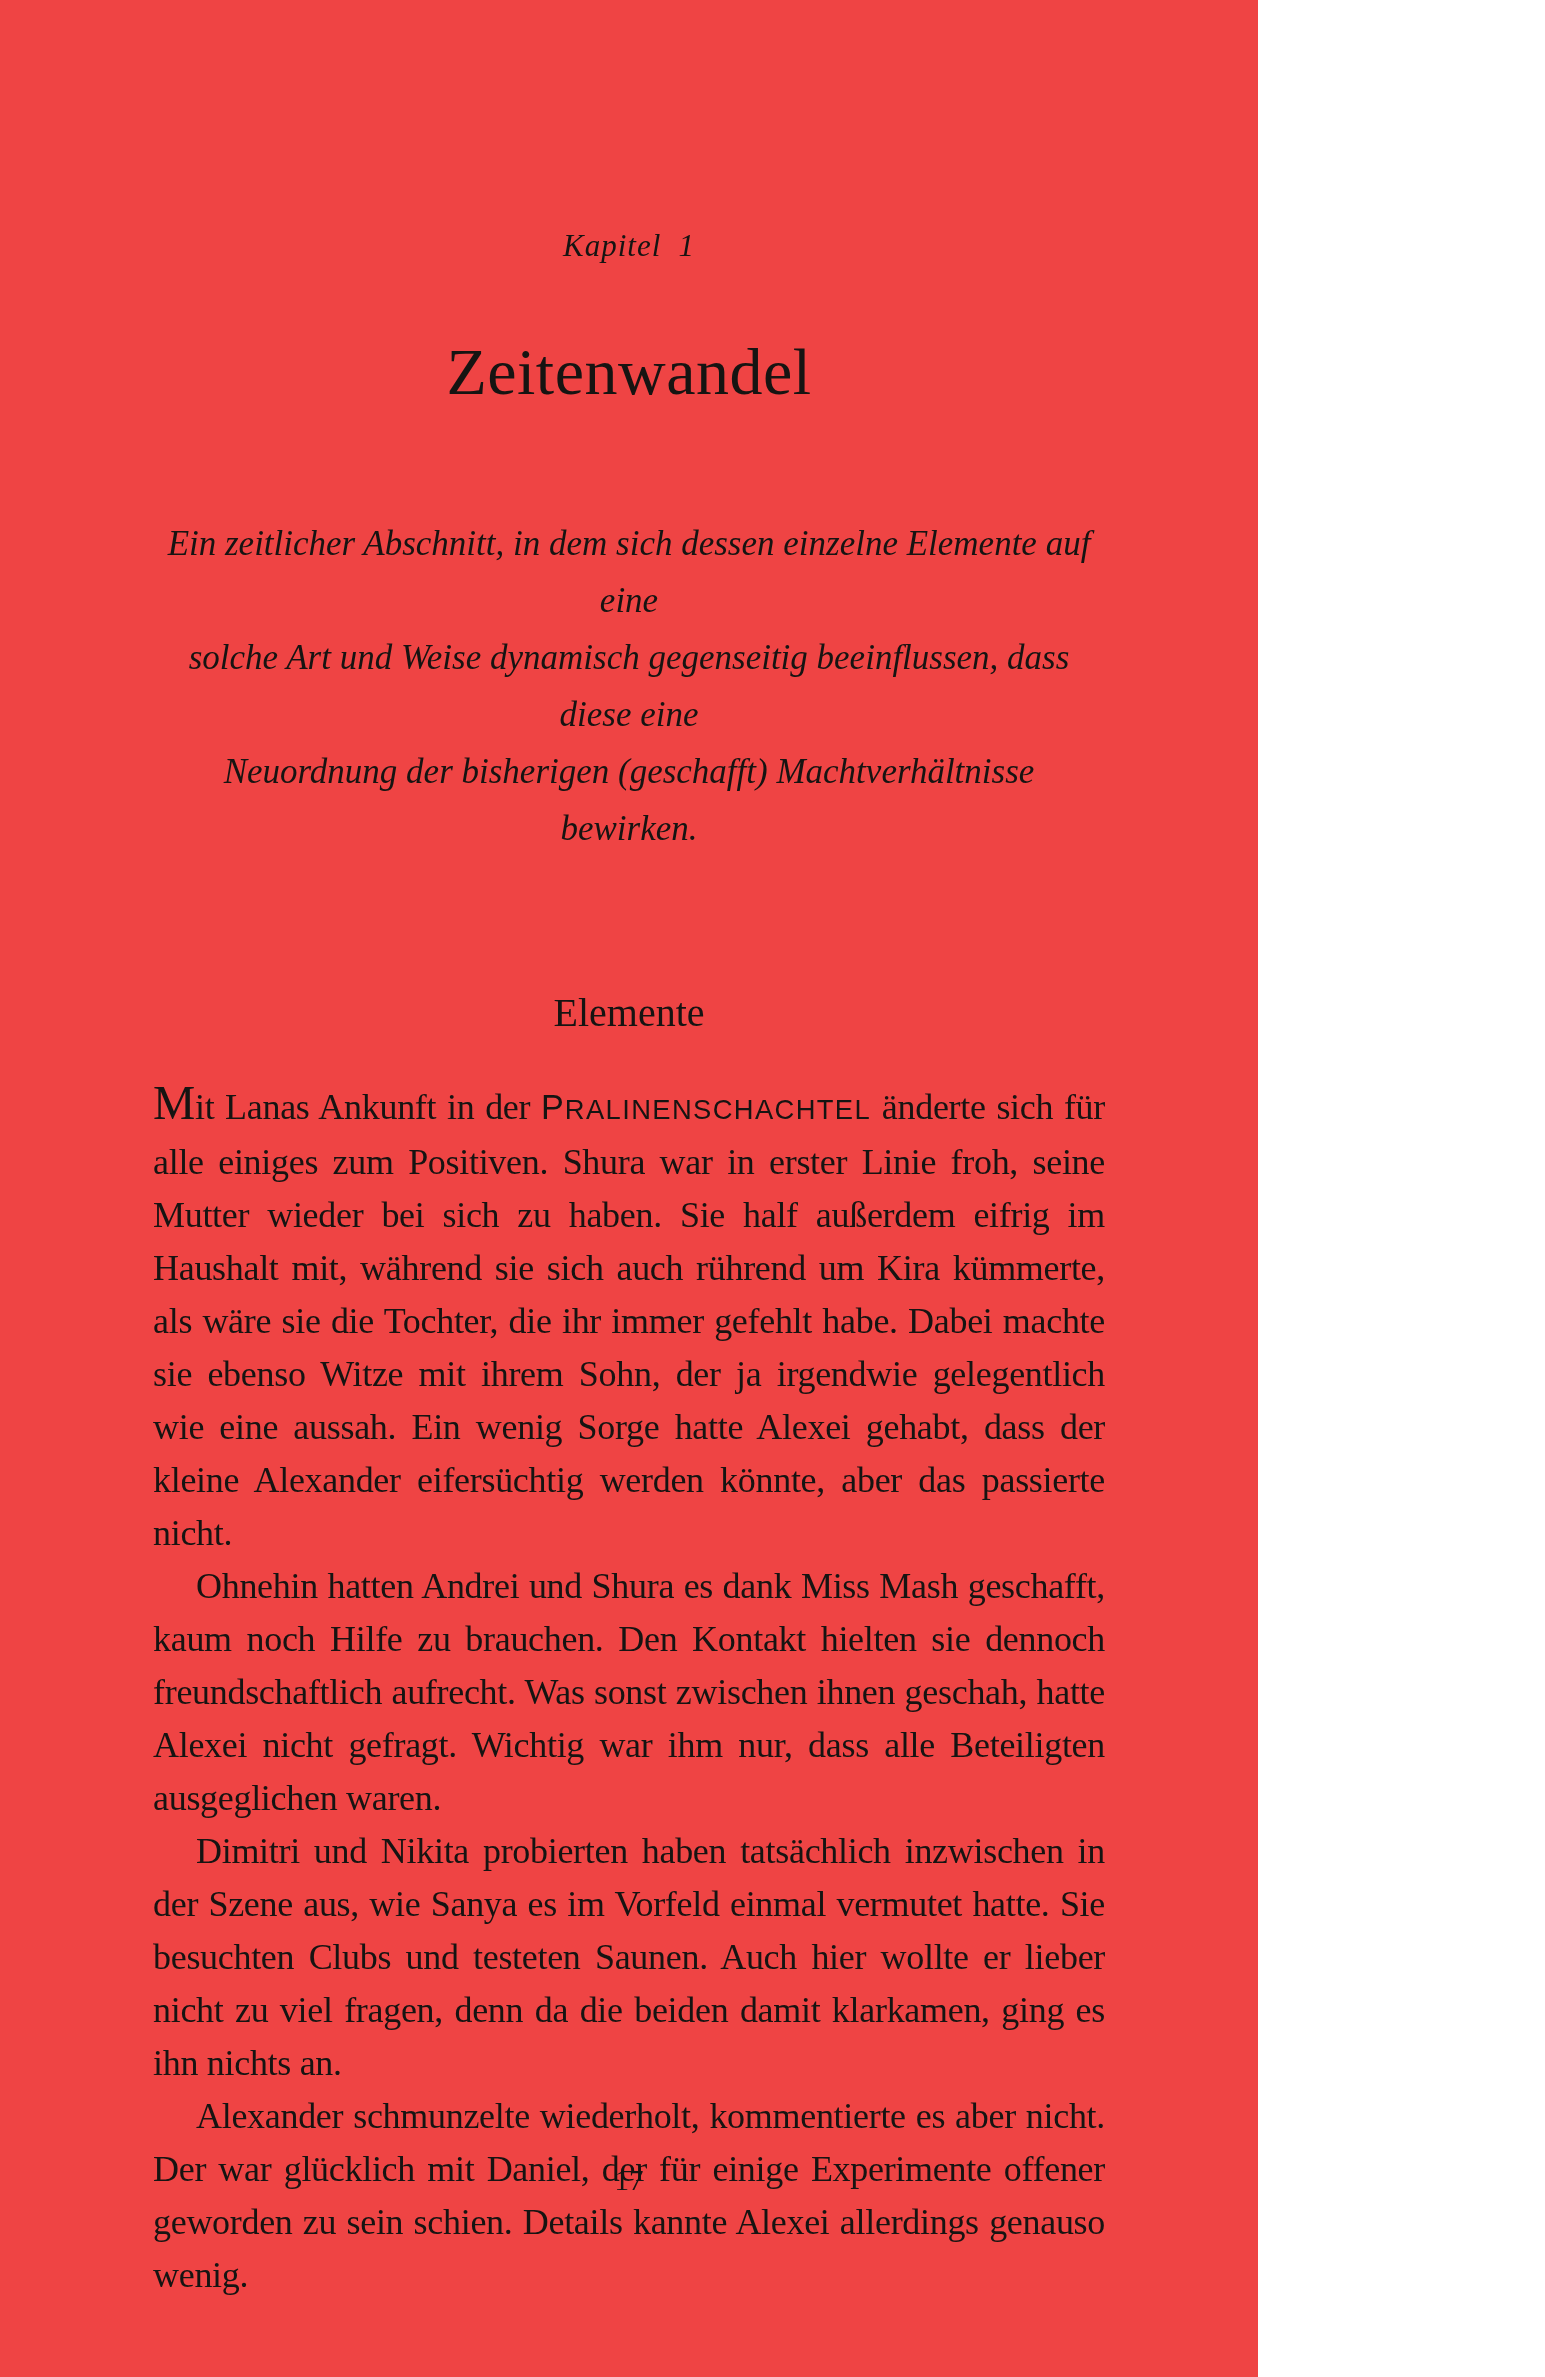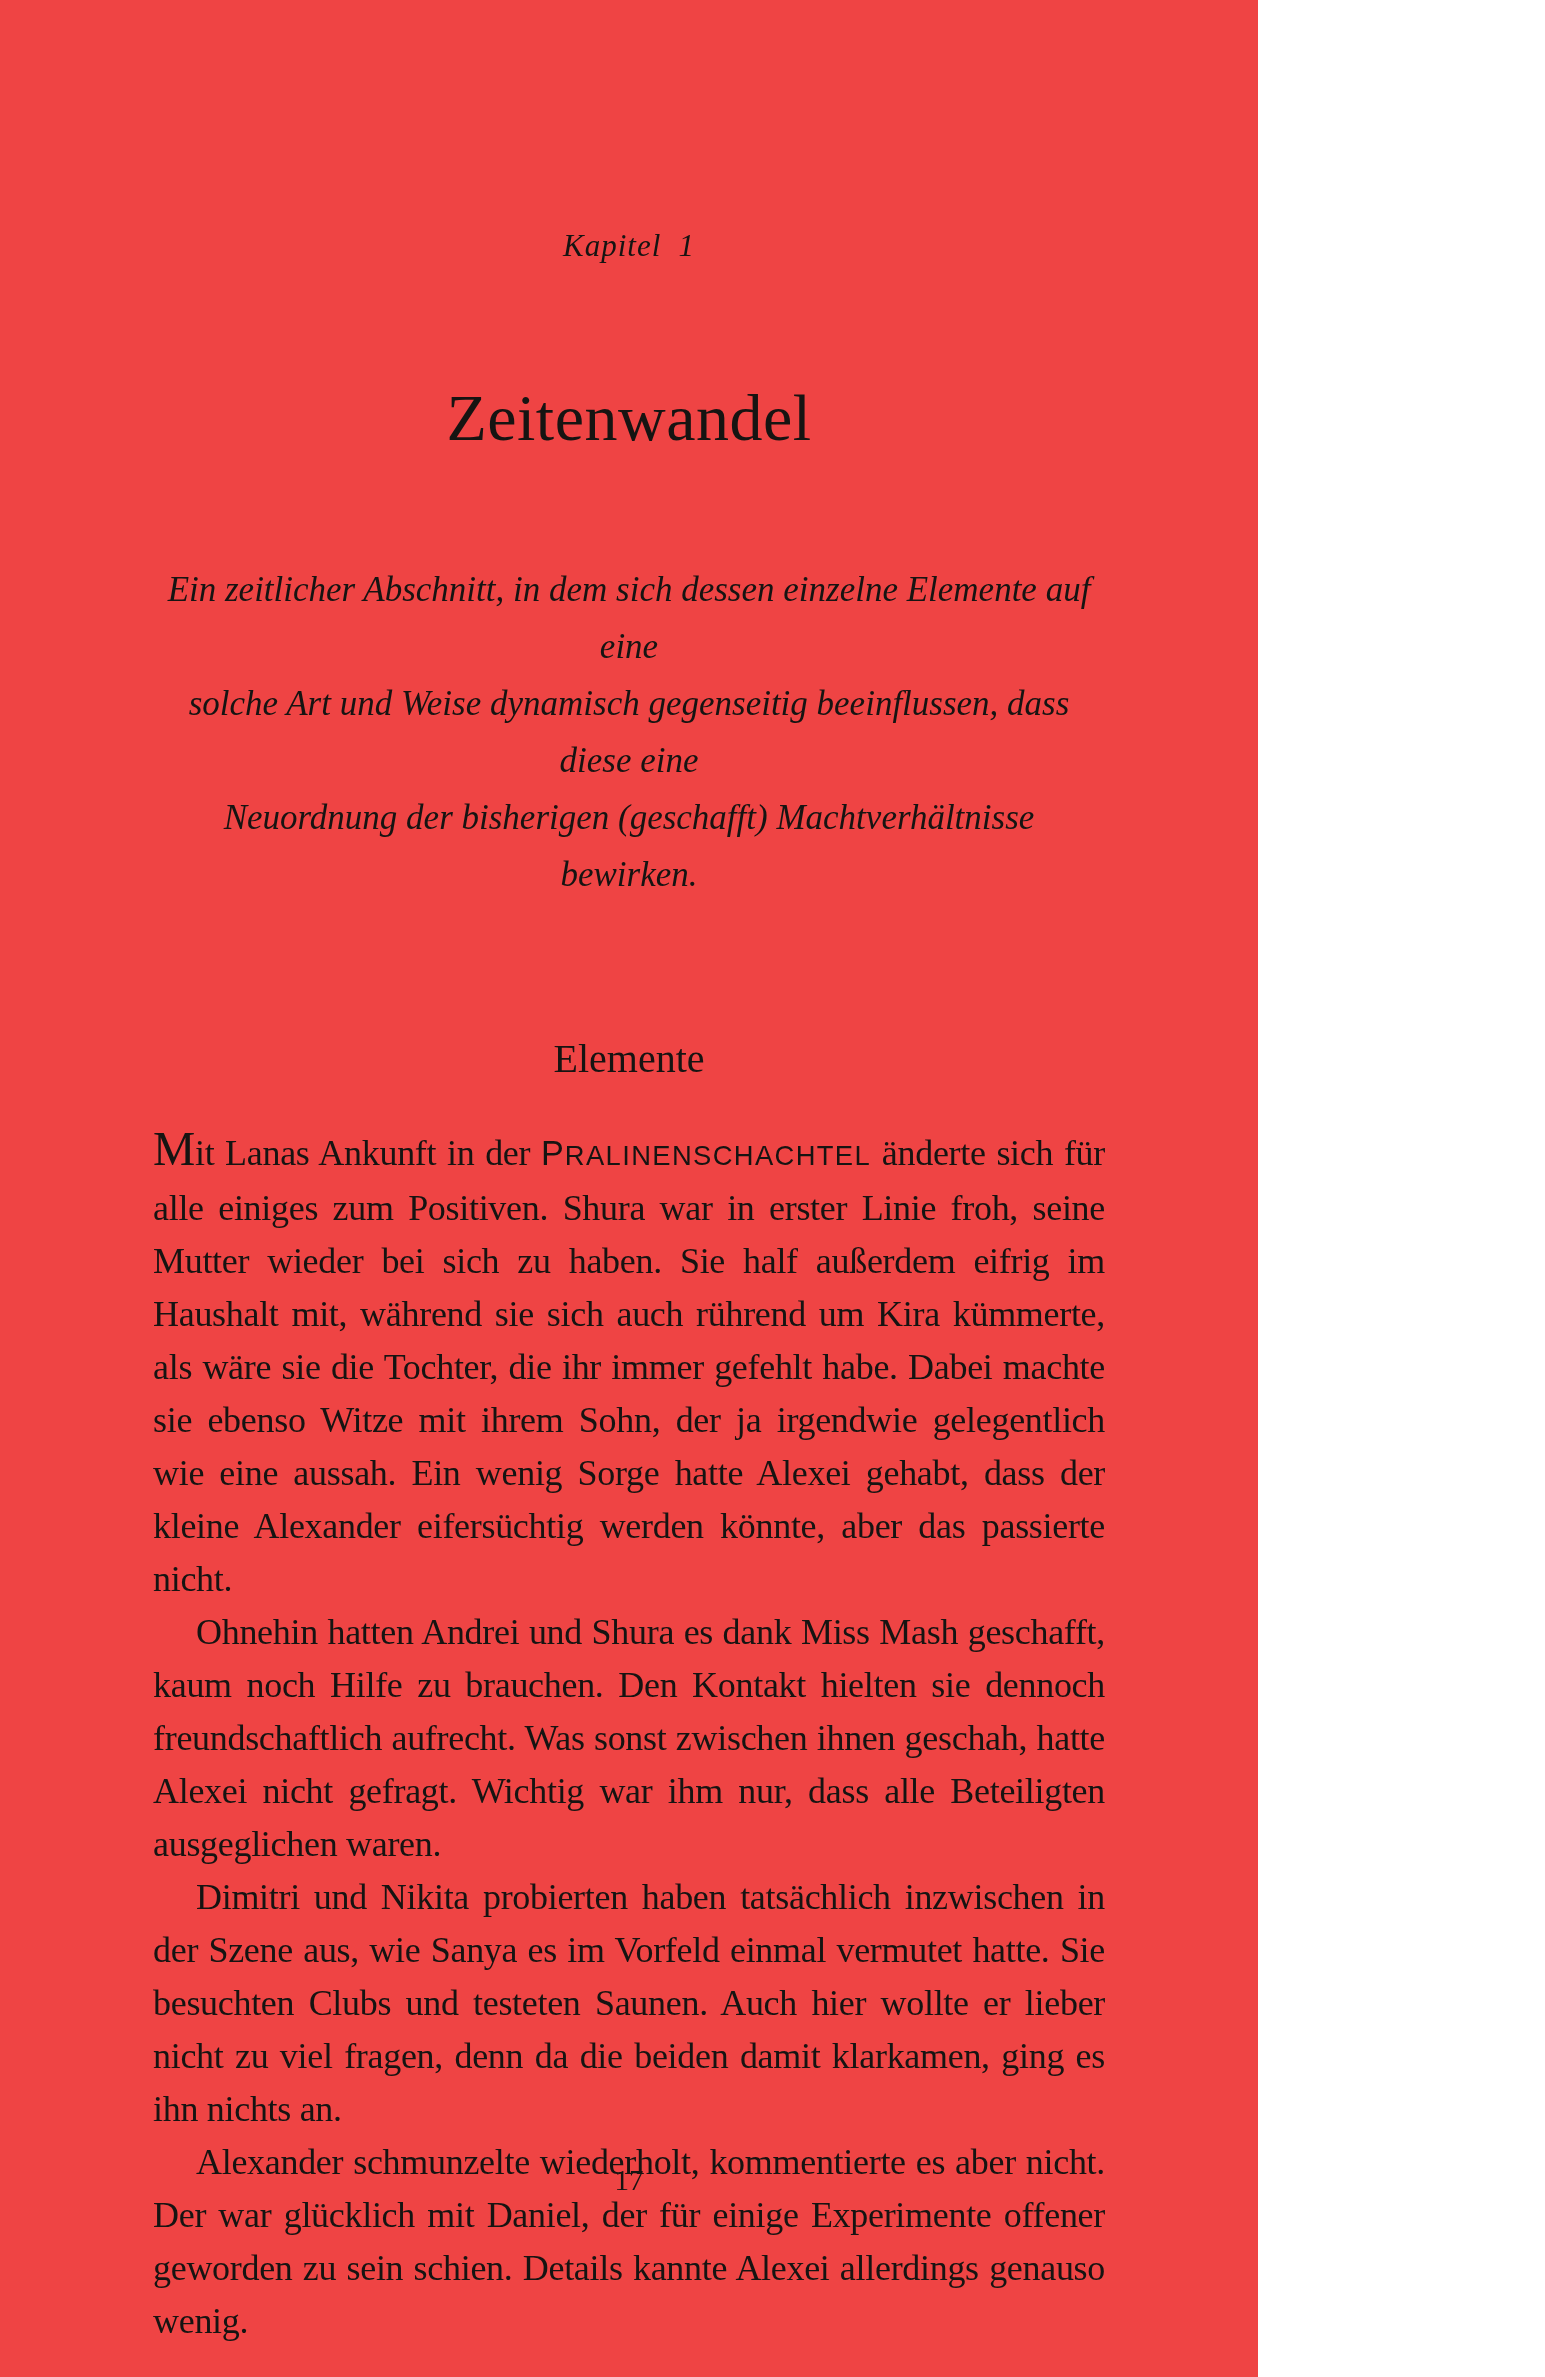--- a/index.html
+++ b/index.html
@@ -19,21 +19,21 @@
   .chapter-label {
     padding-top: 227px;
     text-align: center;
     font-style: italic;
     font-size: 31px;
     line-height: 1.2;
     letter-spacing: 1px;
   }
   .chapter-number { margin-left: 0.55em; }
   .title {
-    margin: 118px 0 0 0;
+    margin: 72px 0 0 0;
     text-align: center;
     font-weight: normal;
     font-size: 66px;
     line-height: 1.1;
     letter-spacing: 0.5px;
   }
   .epigraph {
     margin-top: 106px;
     text-align: center;
     font-style: italic;

